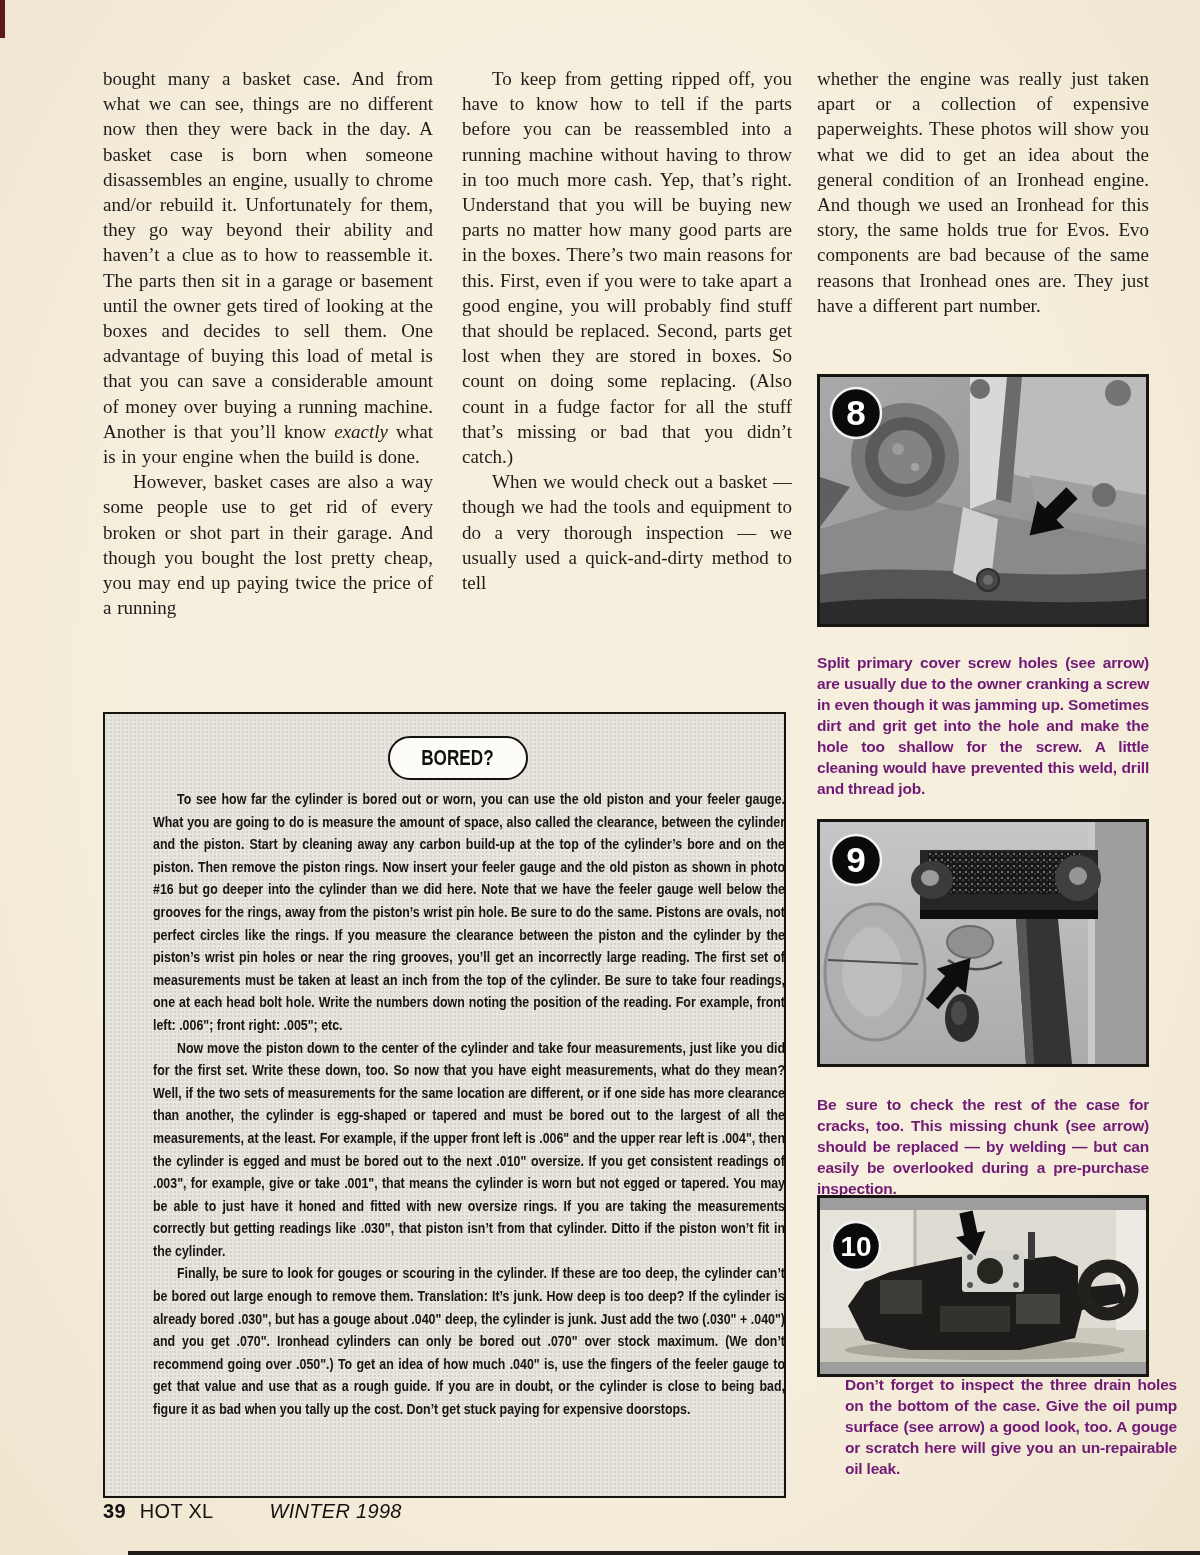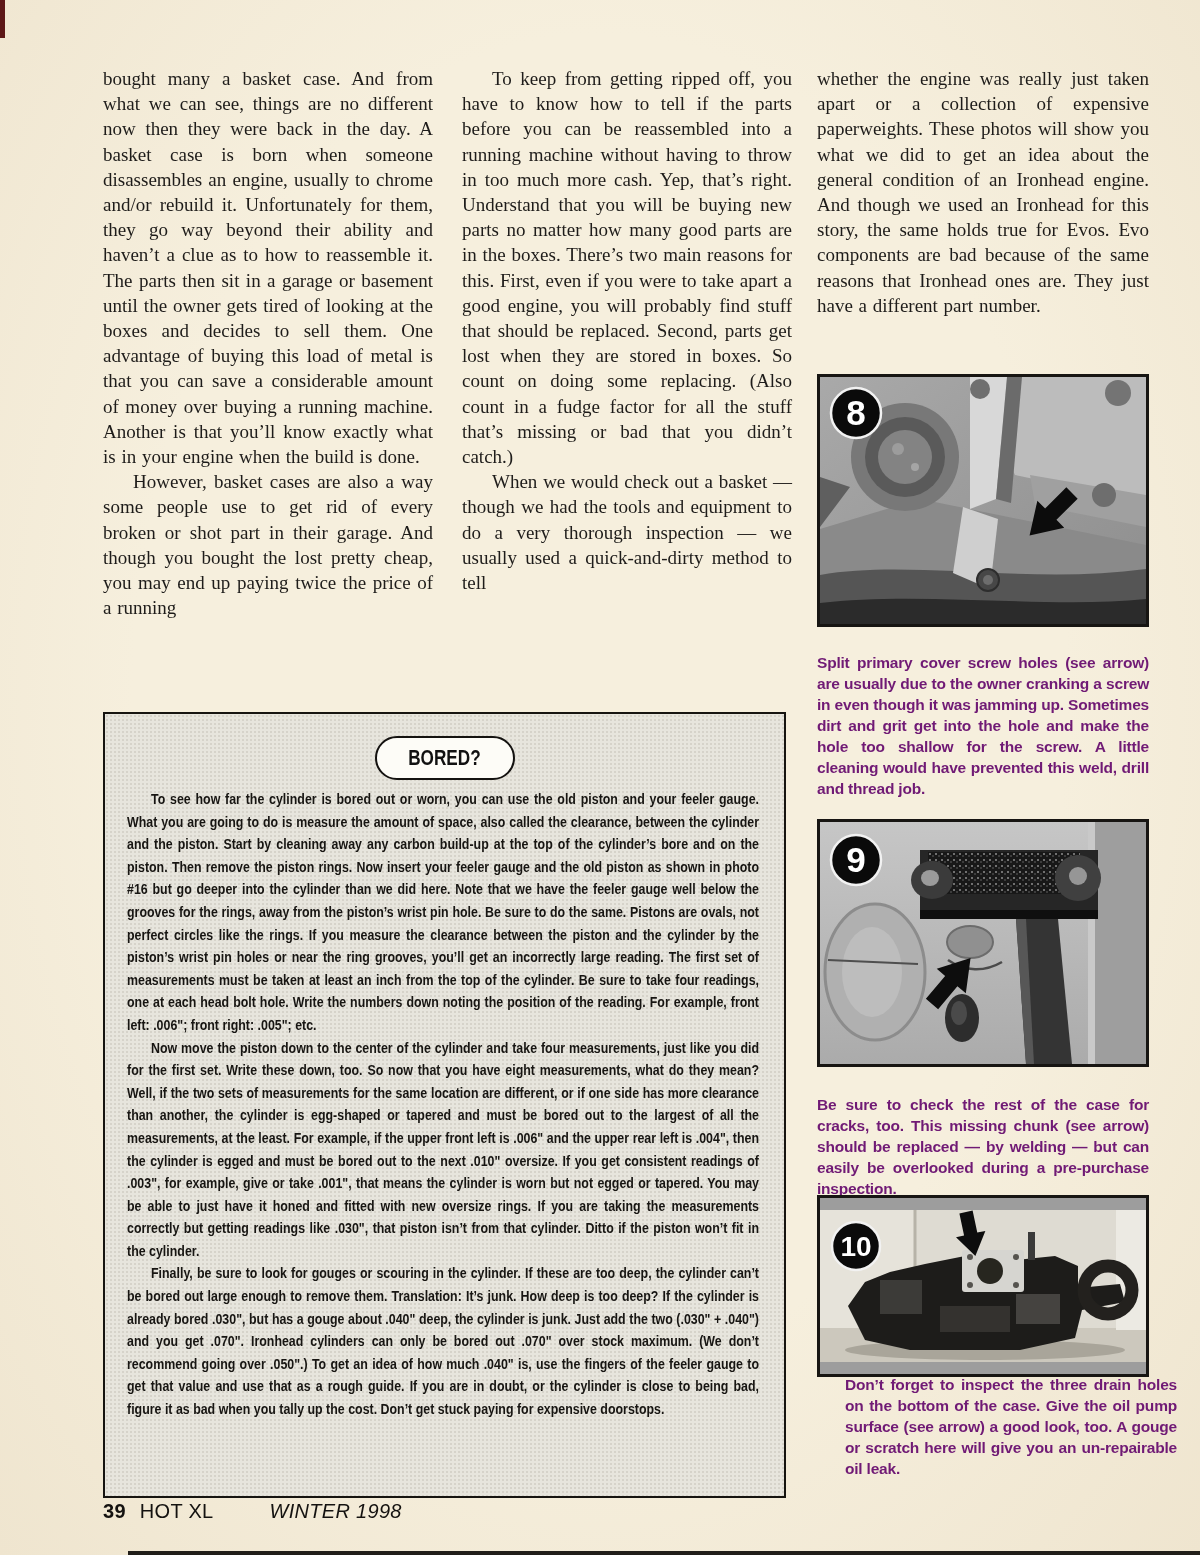--- a/index.html
+++ b/index.html
@@ -12,21 +12,21 @@
   .col{
     position:absolute;top:66px;width:330px;
     font-size:19px;line-height:25.2px;text-align:justify;color:#1e1c1a;
     word-spacing:1px;
   }
   .col p{margin:0;}
   .col p.indent{text-indent:30px;}
   #col1{left:103px;}
   #col2{left:462px;}
   #col3{left:817px;width:332px;}
-  .em{}
+  .em{font-style:italic;}
 
   .photo{
     position:absolute;left:817px;width:332px;box-sizing:border-box;
     border:3px solid #171512;background:#9d9d9d;
   }
   .photo svg{display:block;width:100%;height:100%;}
   #fig8{top:374px;height:253px;}
   #fig9{top:819px;height:248px;}
   #fig10{top:1195px;height:182px;}
 
@@ -40,20 +40,21 @@
   #cap9{top:1078px;}
   #cap10{top:1358px;margin-left:28px;}
 
   .bored-box{
     position:absolute;left:103px;top:712px;width:683px;height:786px;
     box-sizing:border-box;border:2.5px solid #161410;
     background-color:#e7e5dd;
     background-image:radial-gradient(#d6d3ca 0.9px, rgba(0,0,0,0) 1px);
     background-size:4px 4px;
     overflow:hidden;
+    padding-left:26px;
   }
   .bored-pill{
     width:140px;height:44px;margin:22px auto 8px;
     background:#fdfcf7;border:2.5px solid #141210;border-radius:24px;
     display:flex;align-items:center;justify-content:center;box-sizing:border-box;
   }
   .bored-pill span{
     font-family:"Liberation Sans", sans-serif;font-weight:bold;font-size:22px;
     color:#111;transform:scaleX(0.78);letter-spacing:0px;white-space:nowrap;
   }

